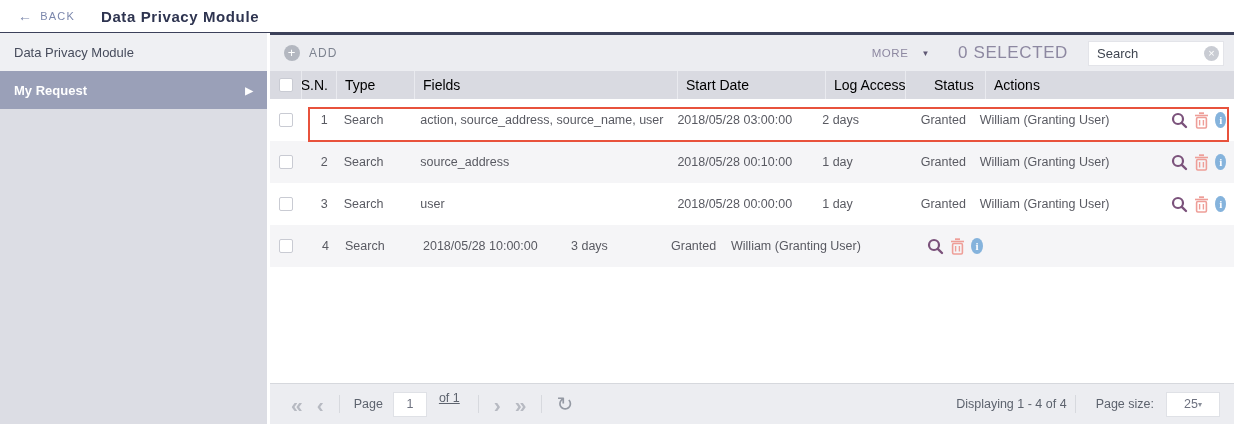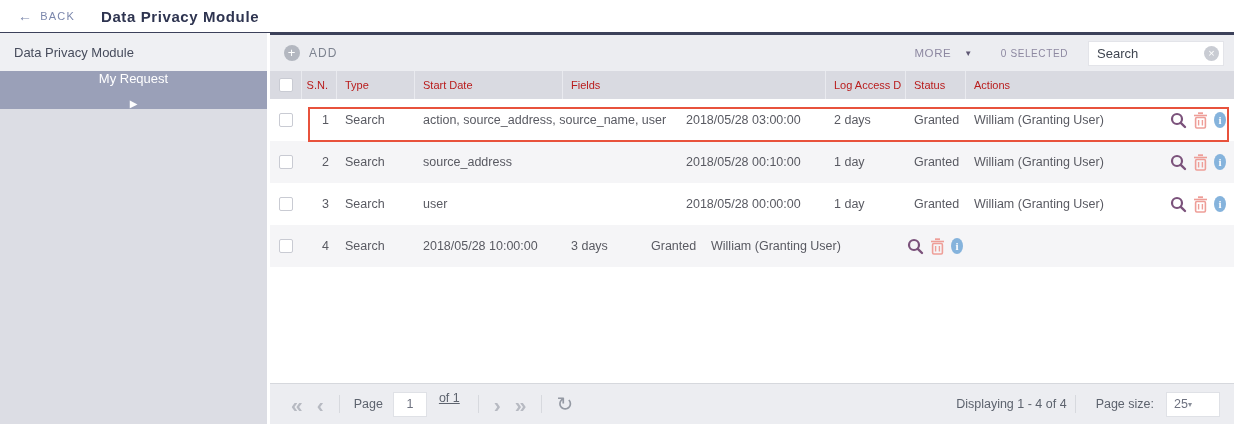--- a/index.html
+++ b/index.html
@@ -16,59 +16,59 @@
                 margin-left:26px; }
 
   
   .main { position:relative; height:391px; }
 
   
   .sidebar { position:absolute; left:0; top:0; width:267px; height:100%; background:#dcdde4; }
   .side-item { height:38px; display:flex; align-items:center; justify-content:space-between;
                padding:0 14px; font-size:13px; cursor:pointer; }
   .side-item.root { background:#eff0f3; color:#474c5c; }
-  .side-item.selected { background:#9aa0b8; color:#ffffff; font-weight:normal;flex-direction:column; }
+  .side-item.selected { background:#9aa0b8; color:#ffffff; font-weight:bold; }
   .side-item .arrow { font-size:10px; color:#ffffff; }
 
   
   .grid-panel { position:absolute; left:270px; top:0; width:964px; height:100%;
                 background:#ffffff; border-top:2px solid #3c415a; }
 
   
   .toolbar { height:36px; background:#ecedf1; display:flex; align-items:center;
              justify-content:space-between; padding:0 10px 0 14px; }
   .add-btn { display:flex; align-items:center; gap:9px; background:none; border:none;
              font-family:inherit; font-size:12px; letter-spacing:1px; color:#7d8390; cursor:pointer; }
   .add-circle { width:16px; height:16px; border-radius:50%; background:#b3b7c0; color:#ffffff;
                 font-size:13px; line-height:15px; text-align:center; display:inline-block; }
   .toolbar-right { display:flex; align-items:center; }
   .more-btn { display:flex; align-items:center; gap:13px; background:none; border:none;
               font-family:inherit; font-size:11.5px; letter-spacing:0.6px; color:#8d88a1; cursor:pointer; }
   .caret { font-size:8px; color:#5e5773; }
-  .selected-count { font-size:10px; letter-spacing:0.6px; color:#8d88a1; margin:0 20px 0 28px; }
+  .selected-count { font-size:17px; letter-spacing:0.6px; color:#8d88a1; margin:0 20px 0 28px; }
   .searchbox { position:relative; width:136px; height:25px; background:#ffffff; }
   .searchbox input { width:100%; height:100%; border:1px solid #e3e4e9; background:#ffffff;
                      font-family:inherit; font-size:13px; color:#3f4550; padding:0 24px 0 8px; outline:none; }
   .searchbox input::placeholder { color:#3f4550; opacity:1; }
   .clear { position:absolute; right:5px; top:5px; width:15px; height:15px; border-radius:50%;
            background:#c9ccd3; color:#ffffff; font-size:11px; line-height:14px; text-align:center; cursor:pointer; }
 
   
   .cell { padding:0 8px; display:flex; align-items:center; overflow:hidden; white-space:nowrap; }
   .c-check   { width:32px;  justify-content:center; padding:0; }
   .c-sn      { width:35px;  justify-content:flex-end; }
   .c-type    { width:78px; }
   .c-fields  { width:263px; }
   .c-start   { width:148px; }
   .c-log     { width:80px; }
-  .c-status  { width:60px; }
+  .c-status  { width:60px;margin-left:20px; }
   .c-granted { width:196px; }
   .c-actions { width:72px; gap:6px; }
 
-  .thead { height:28px; background:#d9dae1; display:flex; font-size:11px; color:#b91c1c; }
+  .thead { height:28px; background:#d9dae1; display:flex; font-size:14px; color:#000000; }
   .thead .cell { border-right:1px solid #e9eaef; height:100%; }
   .thead .cell:last-child { border-right:none; }
 
   .trow { height:42px; display:flex; font-size:12.5px; color:#595a62; background:#ffffff; }
   .trow.alt { background:#f5f5f7; }
 
   .checkbox { width:14px; height:14px; background:#ffffff; border:1px solid #c9cbd3;
               border-radius:2px; display:inline-block; cursor:pointer; }
 
   .icon-btn { display:inline-flex; width:18px; height:18px; align-items:center;
@@ -88,21 +88,21 @@
   .pager-left, .pager-right { display:flex; align-items:center; }
   .pg-nav { font-size:21px; color:#b7bac2; line-height:1; padding:0 7px; cursor:pointer; font-weight:bold; }
   .pg-div { width:1px; height:18px; background:#d7d9de; margin:0 8px; }
   .page-label { margin:0 10px 0 6px; }
   .page-input { width:34px; height:25px; border:1px solid #dfe1e6; background:#ffffff;
                 text-align:center; font-family:inherit; font-size:12.5px; color:#6e7280; outline:none; }
   .of-label { margin:0 10px 12px 12px;text-decoration:underline; }
   .refresh { color:#959aa4; font-size:20px; padding:0 6px; cursor:pointer; }
   .pagesize-label { margin:0 12px; }
   .pagesize-select { width:54px; height:25px; background:#ffffff; border:1px solid #dfe1e6;
-                     display:flex; align-items:center; justify-content:flex-start;
+                     display:flex; align-items:center; justify-content:center;
                      padding:0 7px; cursor:pointer; color:#6e7280; }
   .pagesize-select .caret { color:#8a8f9a; }
 </style>
 </head>
 <body>
 
 <div class="app">
 
   <header class="topbar">
     <a class="back">
@@ -143,22 +143,22 @@
           </div>
         </div>
       </div>
 
       <div class="thead">
         <div class="cell c-check">
             <span class="checkbox"></span>
           </div>
         <div class="cell c-sn">S.N.</div>
         <div class="cell c-type">Type</div>
+        <div class="cell c-fields">Fields</div>
         <div class="cell c-start">Start Date</div>
-        <div class="cell c-fields">Fields</div>
         <div class="cell c-log">Log Access D</div>
         <div class="cell c-status">Status</div>
         <div class="cell c-actions">Actions</div>
       </div>
 
       <div class="tbody" id="tbody">
   <div class="trow">
     <div class="cell c-check">
               <span class="checkbox"></span>
             </div>

